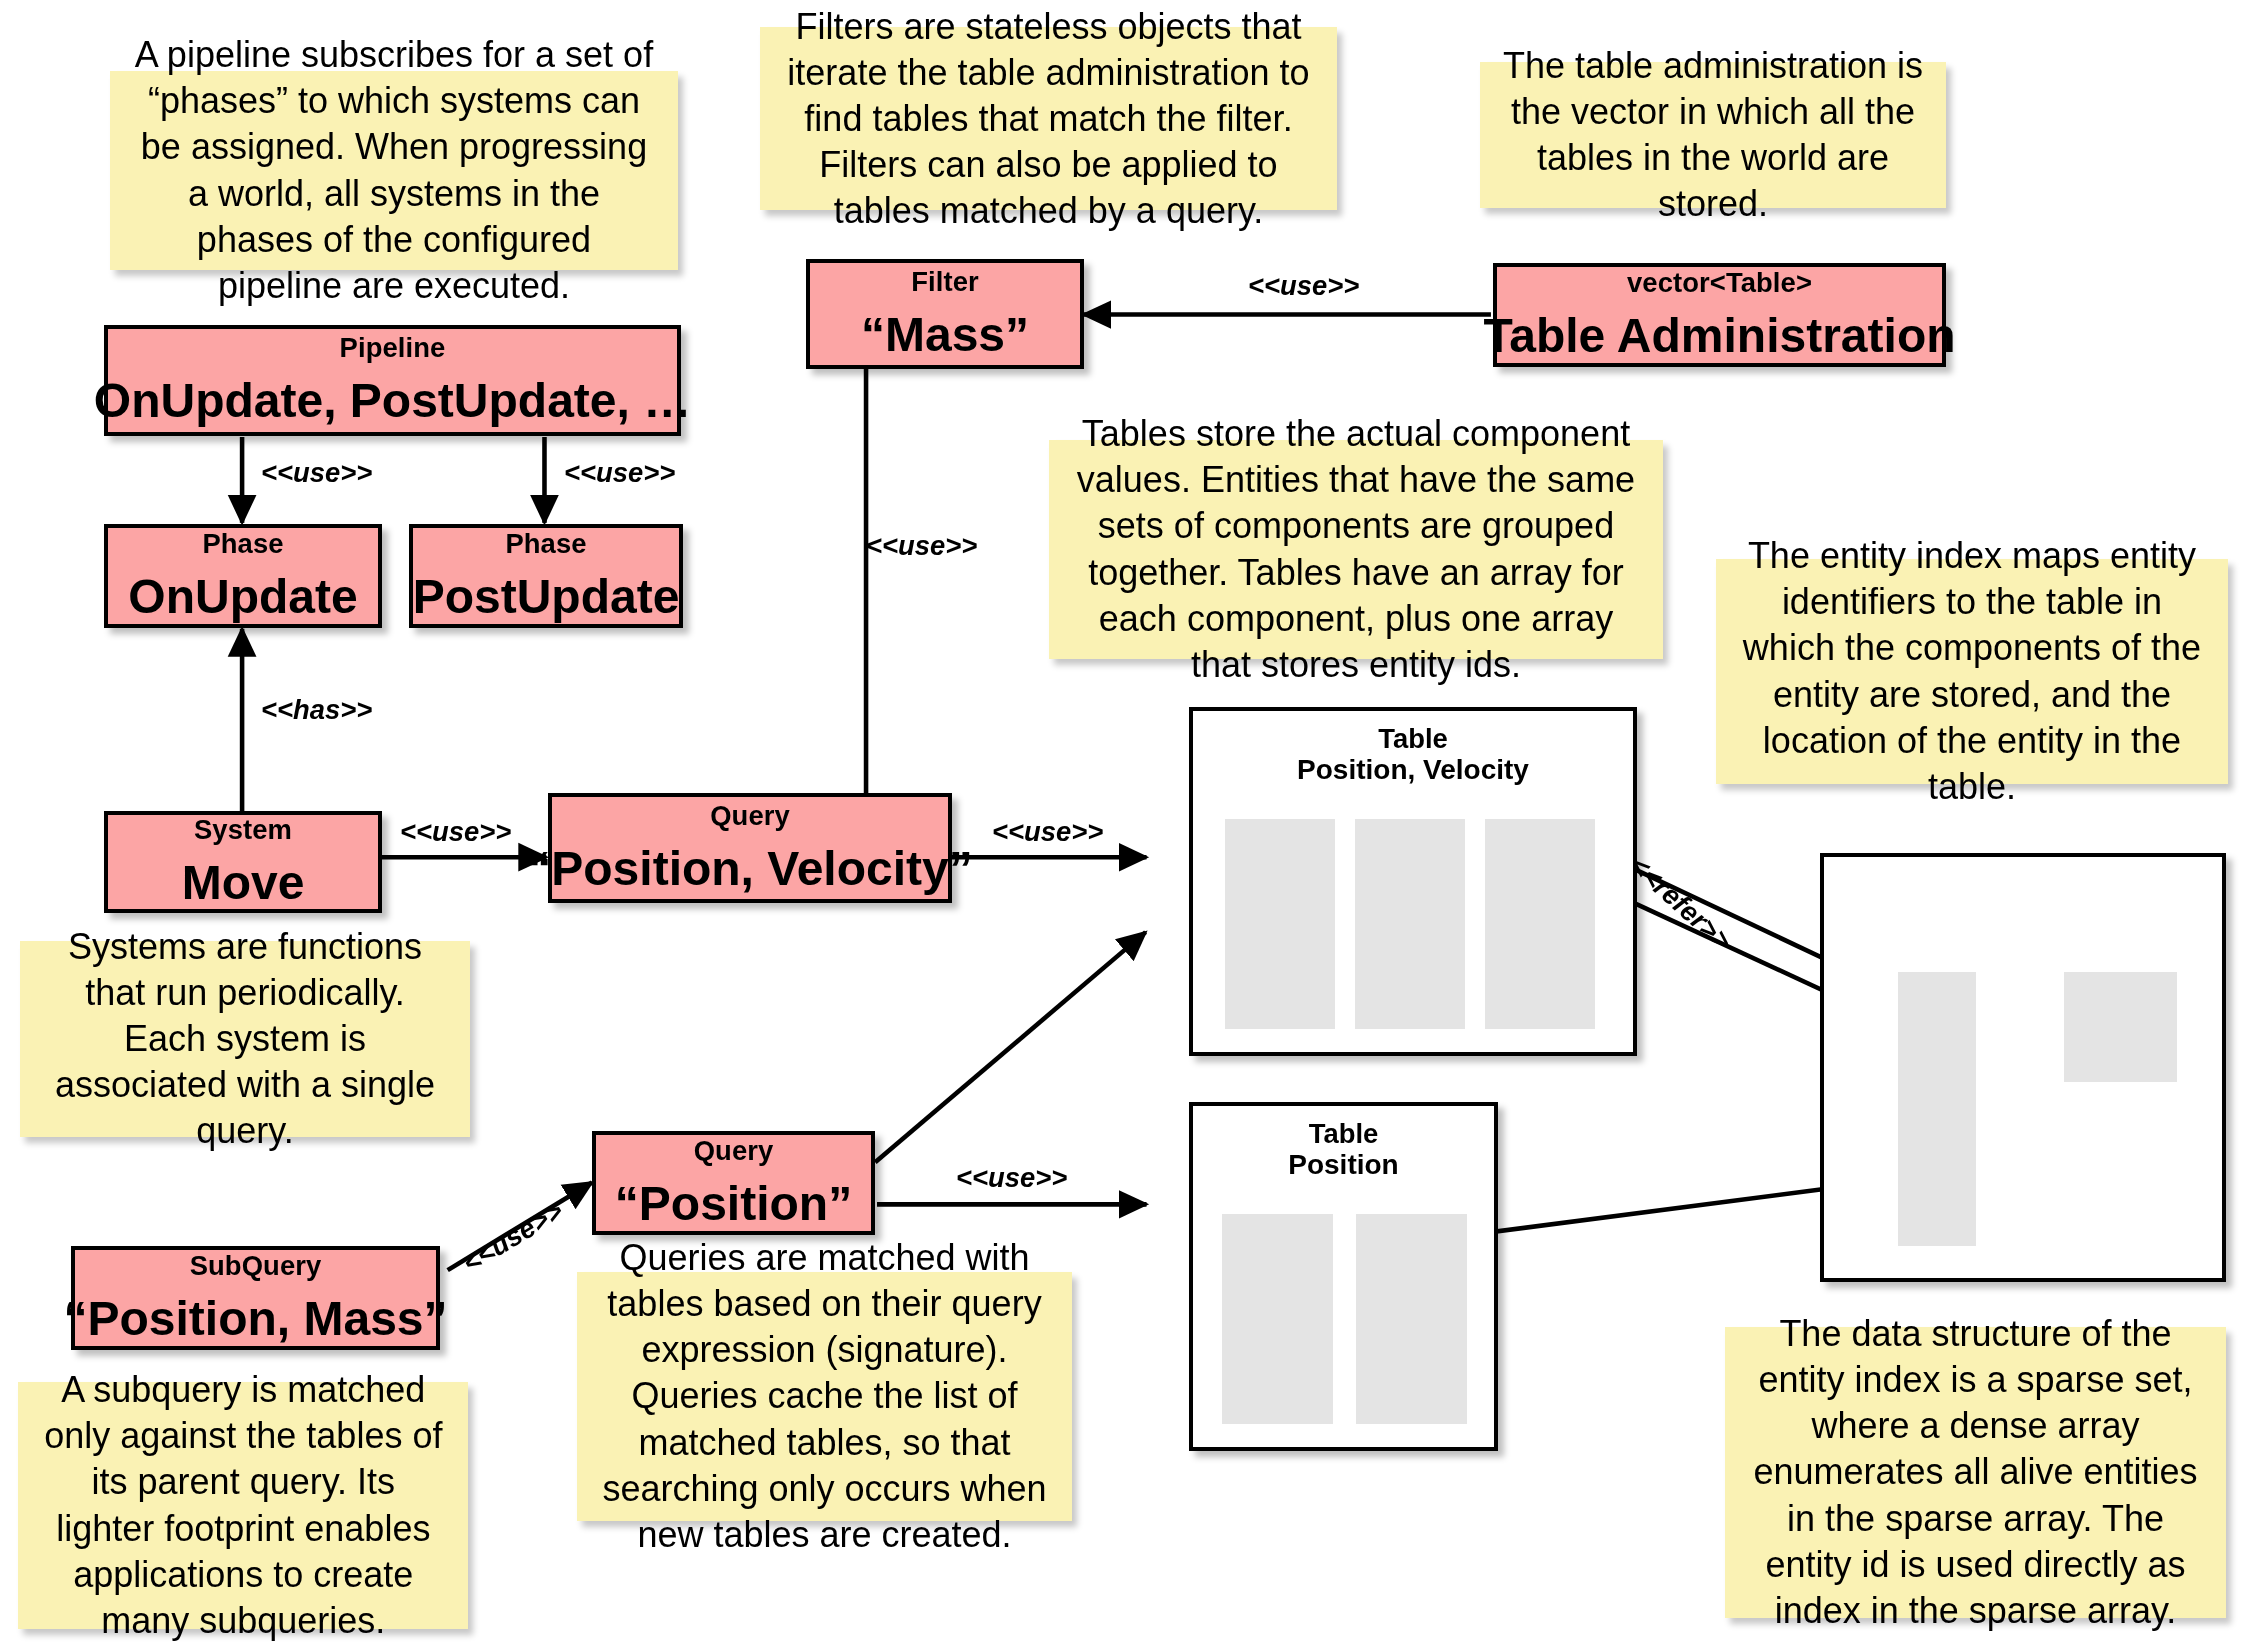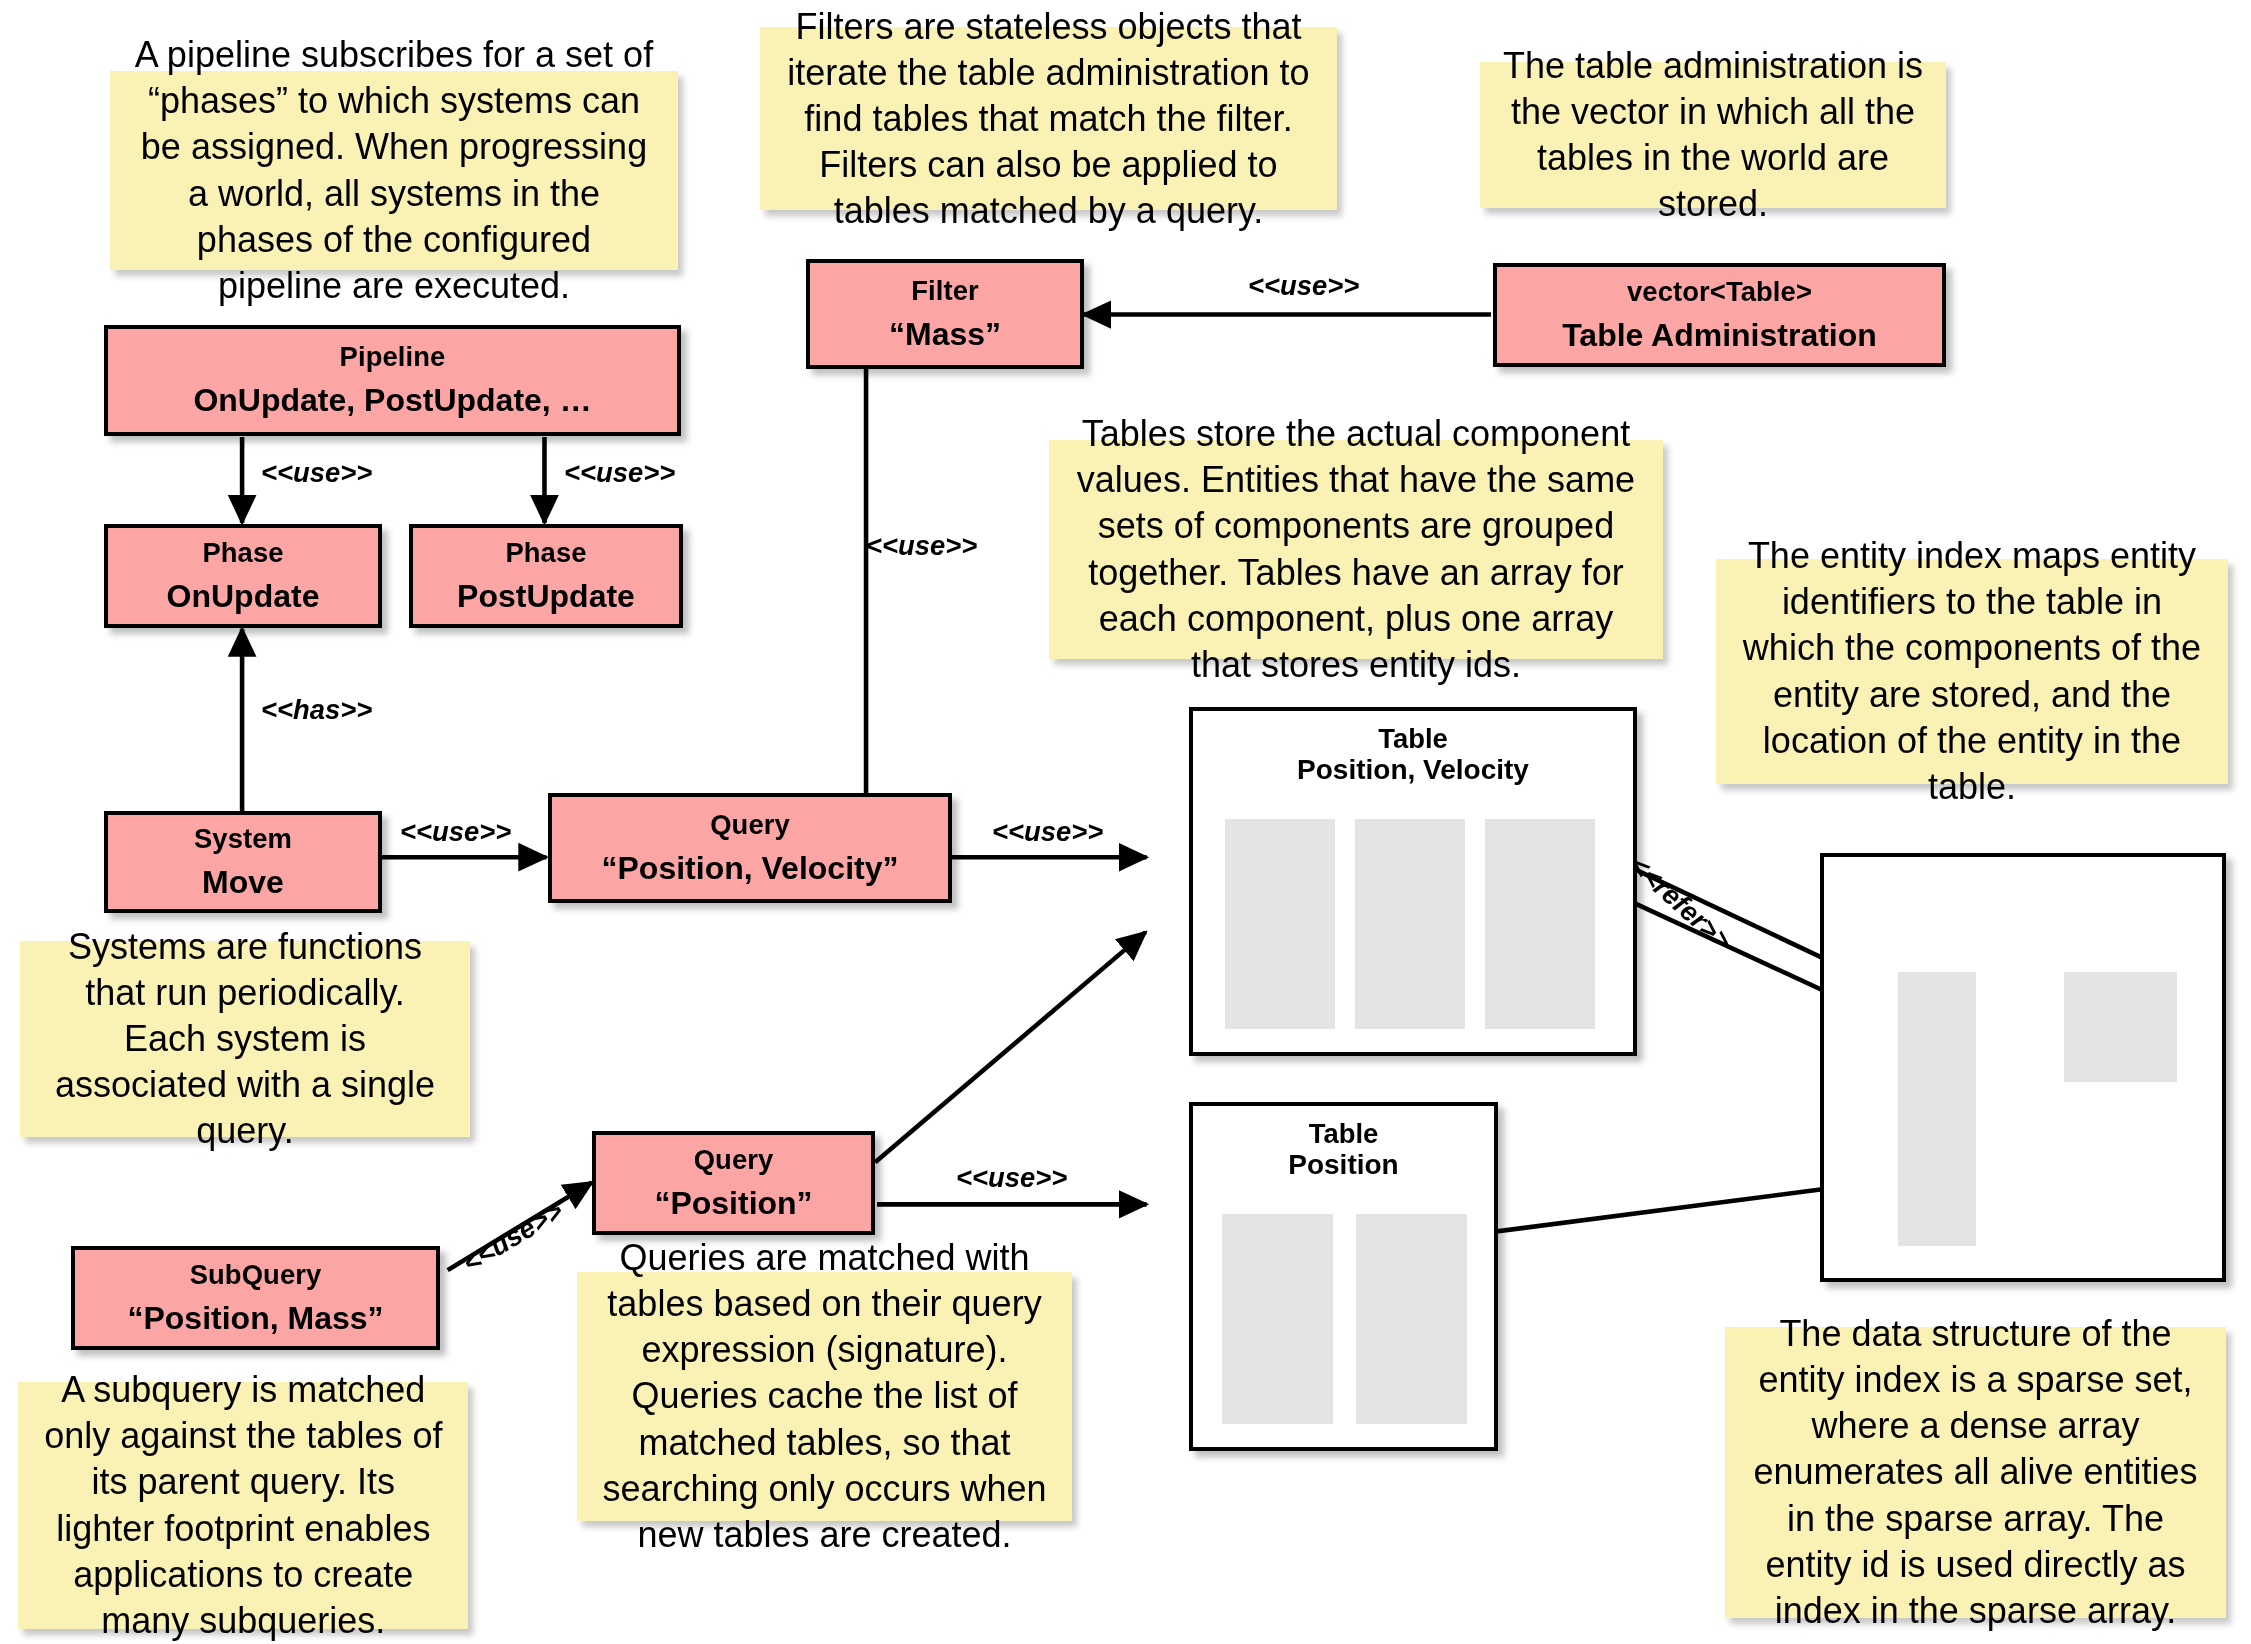--- a/index.html
+++ b/index.html
@@ -48,21 +48,21 @@
     justify-content: center;
     z-index: 10;
   }
   .box .stereo {
     font-size: 27.4px;
     font-weight: bold;
     line-height: 1.1;
     letter-spacing: 0.1px;
   }
   .box .name {
-    font-size: 32px;
+    font-size: 48px;
     font-weight: bold;
     line-height: 1.12;
     margin-top: 11px;
     white-space: nowrap;
   }
   
   .tablebox {
     position: absolute;
     background: #ffffff;
     border: 4.6px solid #000000;

